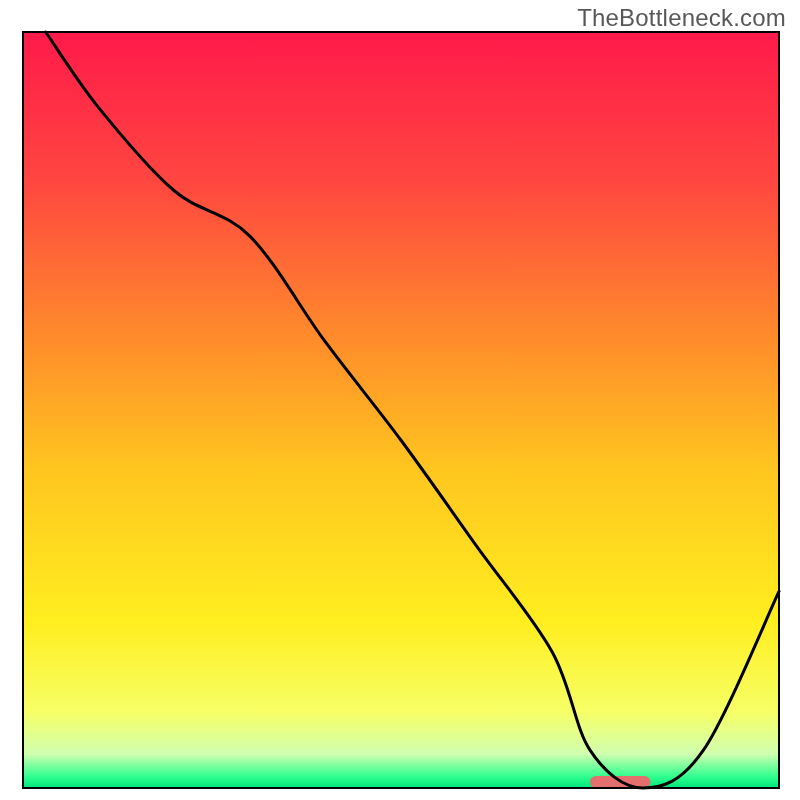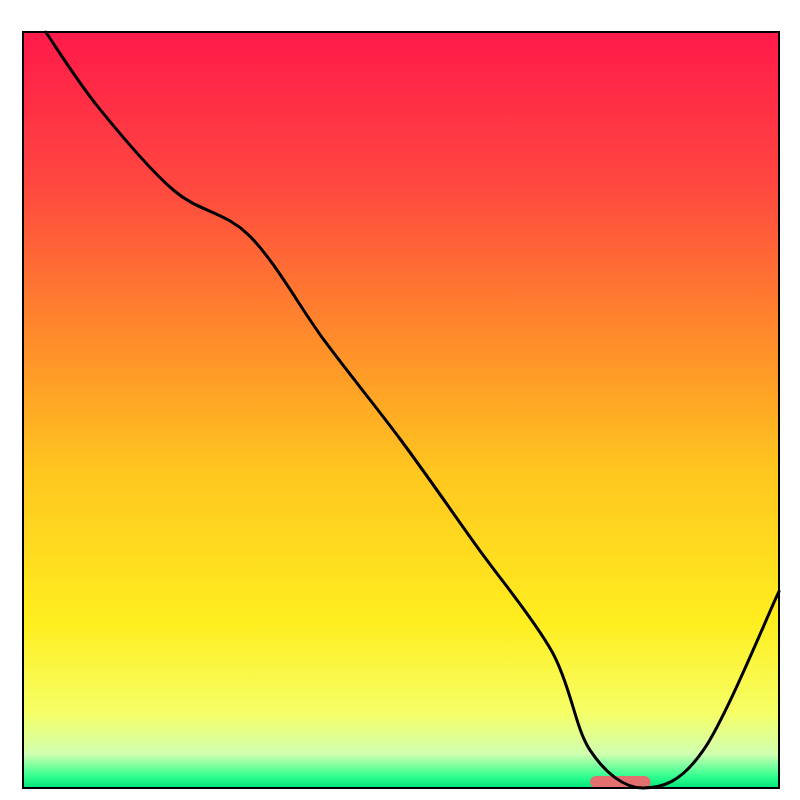--- a/index.html
+++ b/index.html
@@ -29,20 +29,21 @@
   svg.chart {
     position: absolute;
     top: 0;
     left: 0;
   }
 </style>
 </head>
 <body>
 
 <div class="container">
+  <div class="watermark">TheBottleneck.com</div>
 
   <svg class="chart" width="800" height="800">
     <defs>
       <linearGradient id="bg-grad" x1="0" y1="0" x2="0" y2="1">
           <stop offset="0.00%" stop-color="#ff1a4a"></stop>
           <stop offset="20.00%" stop-color="#ff4740"></stop>
           <stop offset="40.00%" stop-color="#ff8a2b"></stop>
           <stop offset="58.00%" stop-color="#ffc61f"></stop>
           <stop offset="78.00%" stop-color="#ffee1f"></stop>
           <stop offset="90.00%" stop-color="#f6ff66"></stop>

